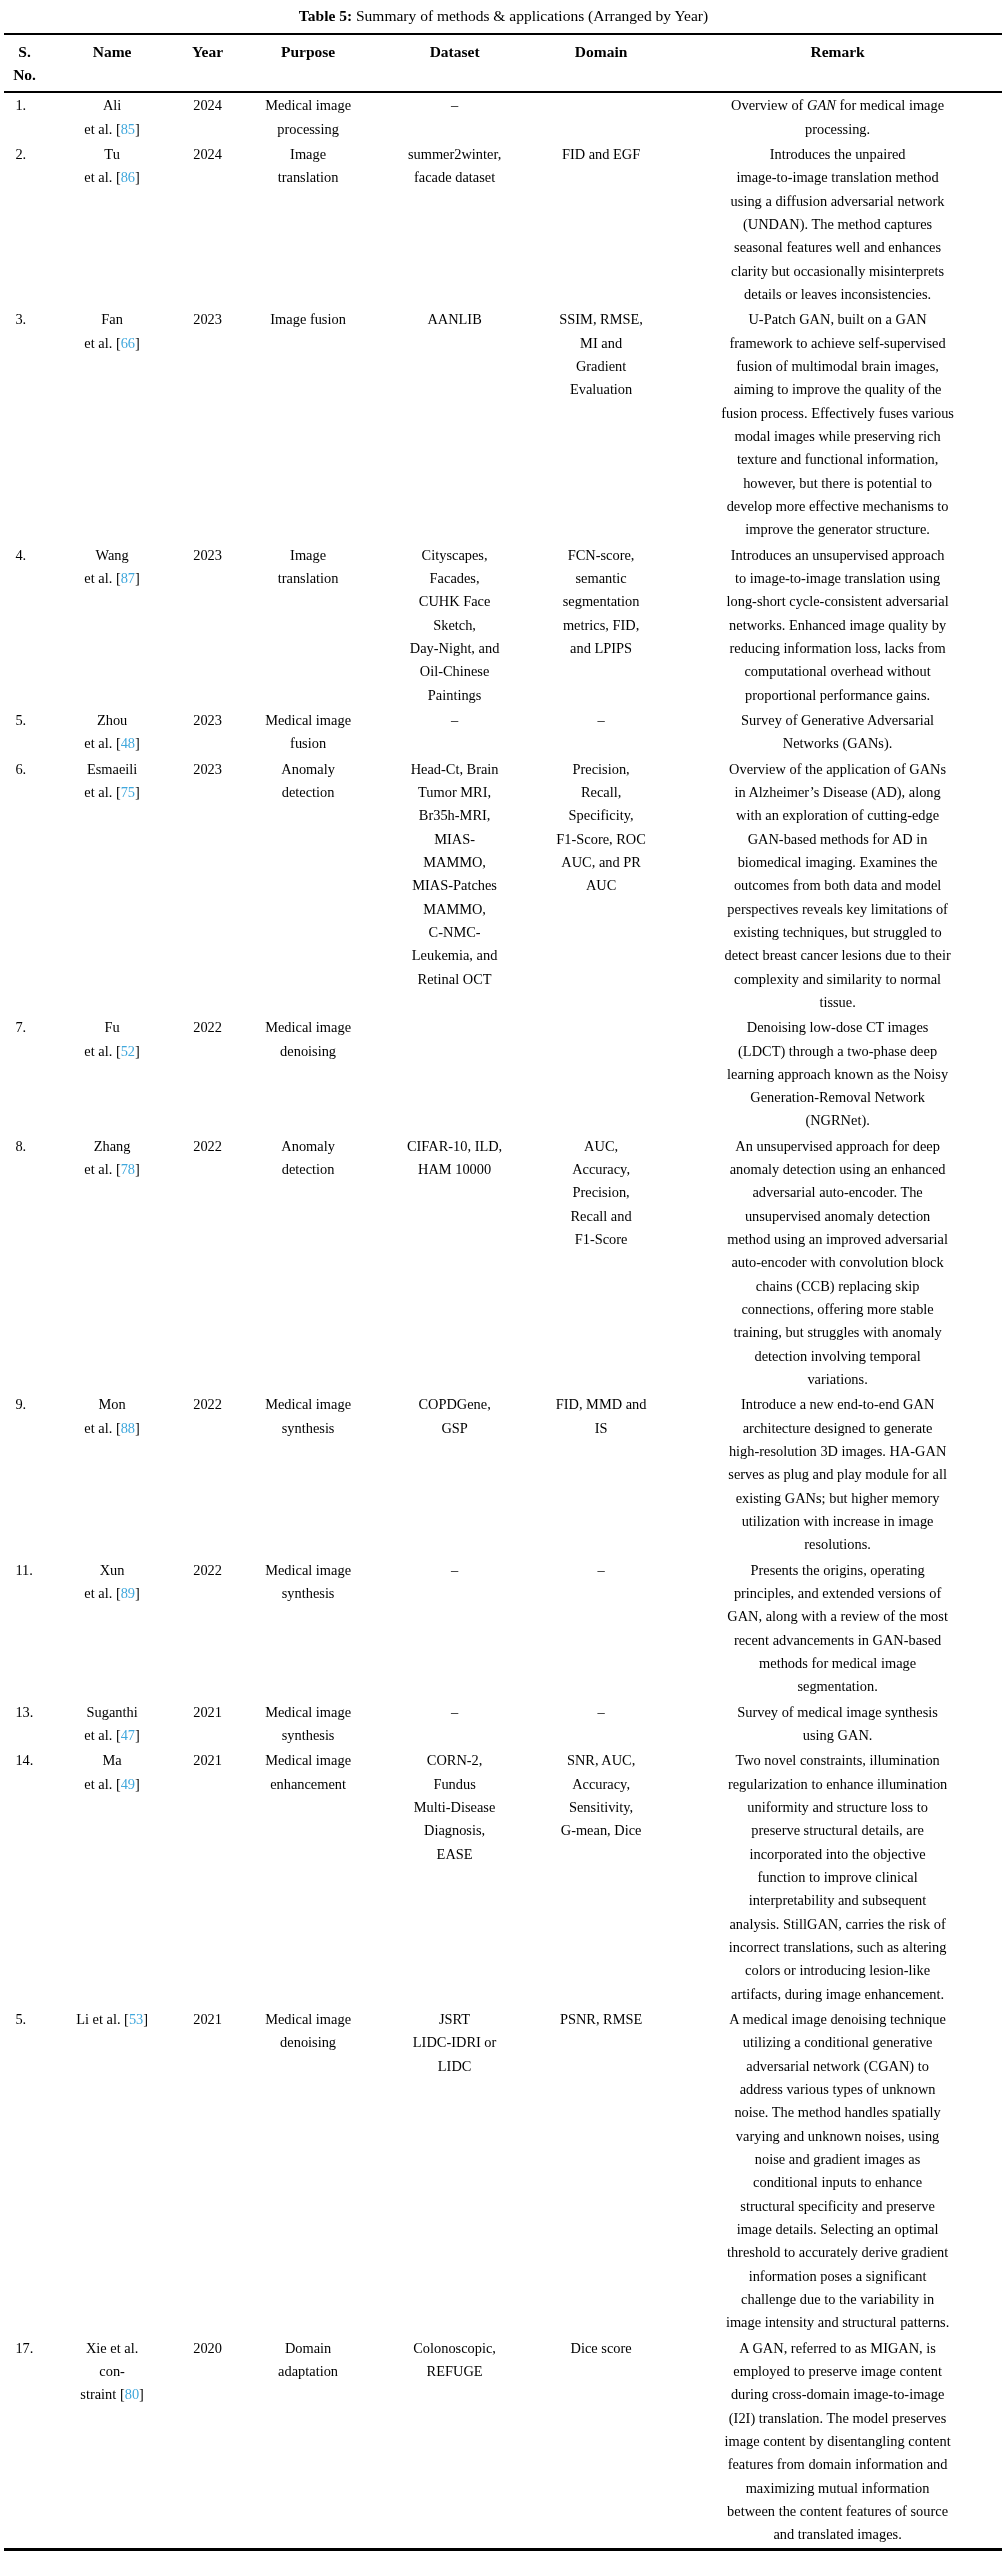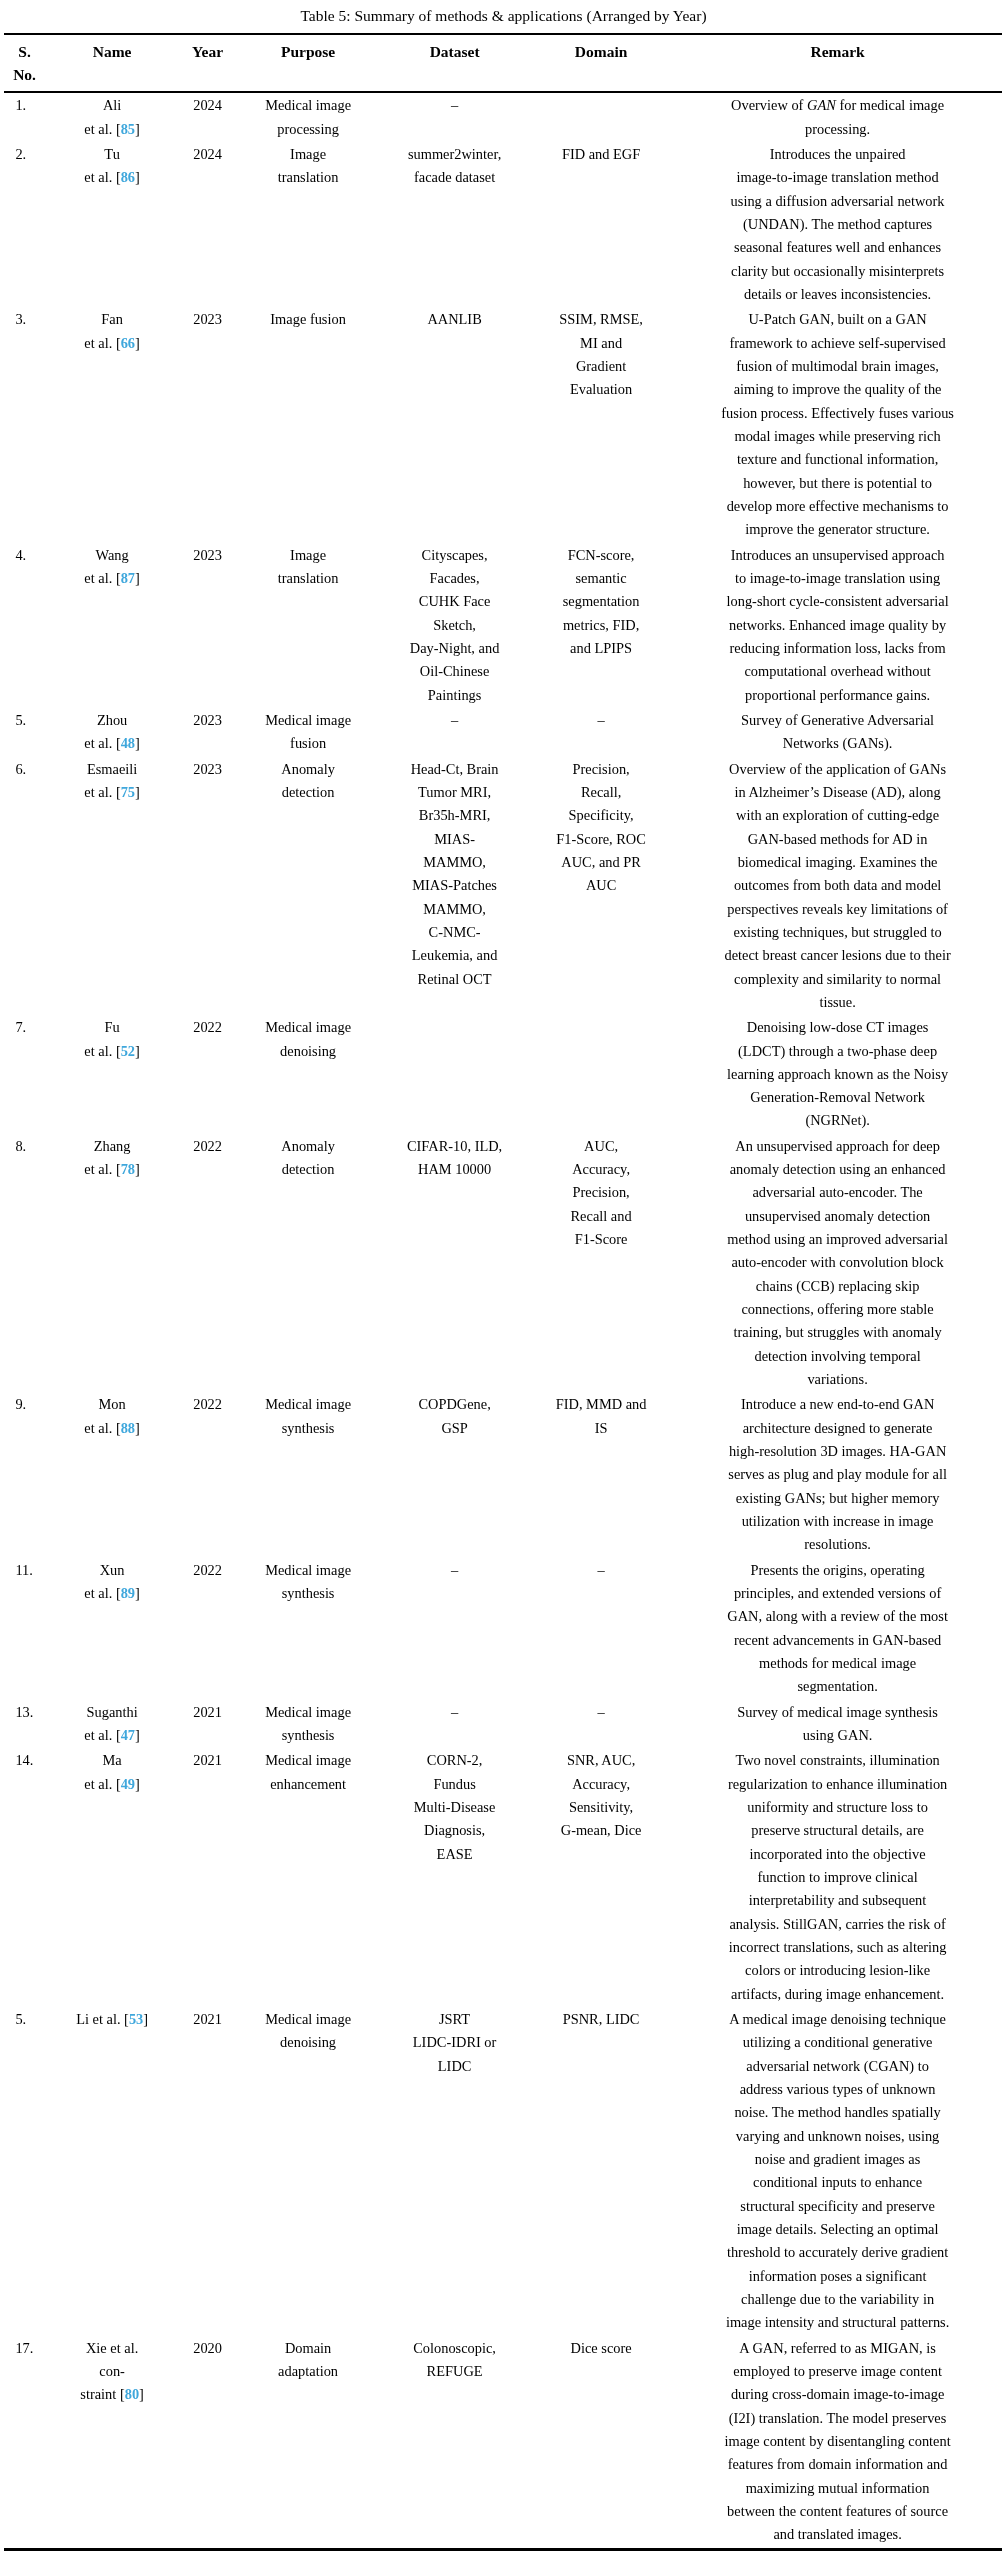--- a/index.html
+++ b/index.html
@@ -11,21 +11,21 @@
     font-family: "Liberation Serif", "DejaVu Serif", serif;
     color: #000;
   }
   .page { padding: 3.1px 4.1px 0 4.1px; }
   .title {
     text-align: center;
     font-size: 15.5px;
     line-height: 1.4;
     margin: 2.1px 0 6.2px 0;
   }
-  .title .bold { font-weight: normal; }
+  .title .bold { font-weight: bold; }
   table.summary {
     width: 998px;
     table-layout: fixed;
     border-collapse: collapse;
     border-top: 2.1px solid #000;
     border-bottom: 3.1px solid #000;
   }
   thead tr { border-bottom: 2.1px solid #000; }
   th {
     font-weight: bold;
@@ -38,21 +38,21 @@
   }
   td {
     font-size: 14.4px;
     line-height: 1.62;
     vertical-align: top;
     text-align: center;
     white-space: pre-line;
     padding: 1px 2.1px;
   }
   td.c-sno { text-align: left; padding-left: 11.3px; }
-  .ref { color: var(--accent); text-decoration: none; cursor: pointer; font-weight: bold; }
+  .ref { color: var(--accent); text-decoration: none; cursor: pointer; }
 </style>
 </head>
 <body>
 
 <div class="page">
   <div class="title">
     <span class="bold">Table 5:</span><span> Summary of methods &amp; applications (Arranged by Year)</span>
   </div>
 
   <table class="summary">
@@ -336,21 +336,21 @@
 
   <tr>
     <td class="c-sno">5.</td>
     <td class="c-name"><span>Li et al. [</span><a class="ref">53</a><span>]</span></td>
     <td class="c-year">2021</td>
     <td class="c-purpose">Medical image
 denoising</td>
     <td class="c-dataset">JSRT
 LIDC-IDRI or
 LIDC</td>
-    <td class="c-metrics">PSNR, LIDC</td>
+    <td class="c-metrics">PSNR, RMSE</td>
     <td class="c-remark">A medical image denoising technique
 utilizing a conditional generative
 adversarial network (CGAN) to
 address various types of unknown
 noise. The method handles spatially
 varying and unknown noises, using
 noise and gradient images as
 conditional inputs to enhance
 structural specificity and preserve
 image details. Selecting an optimal

